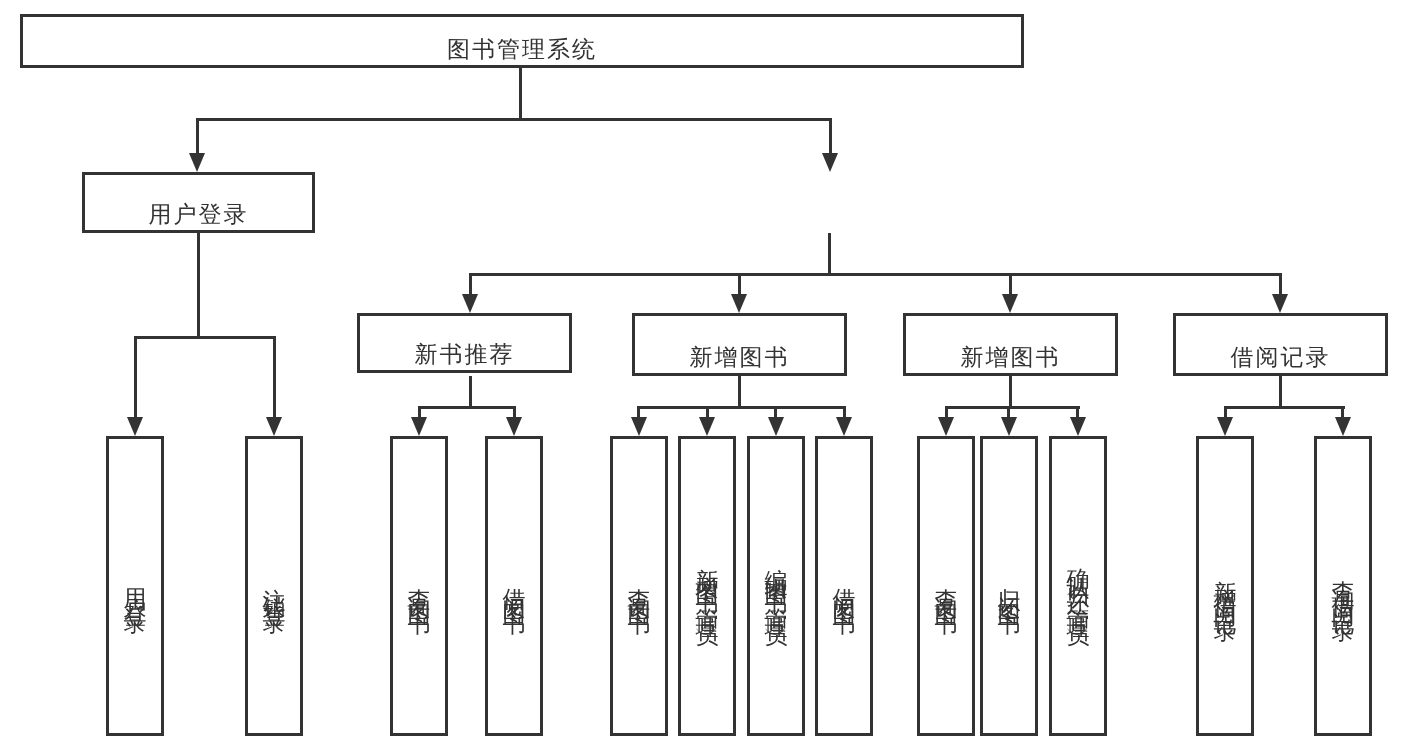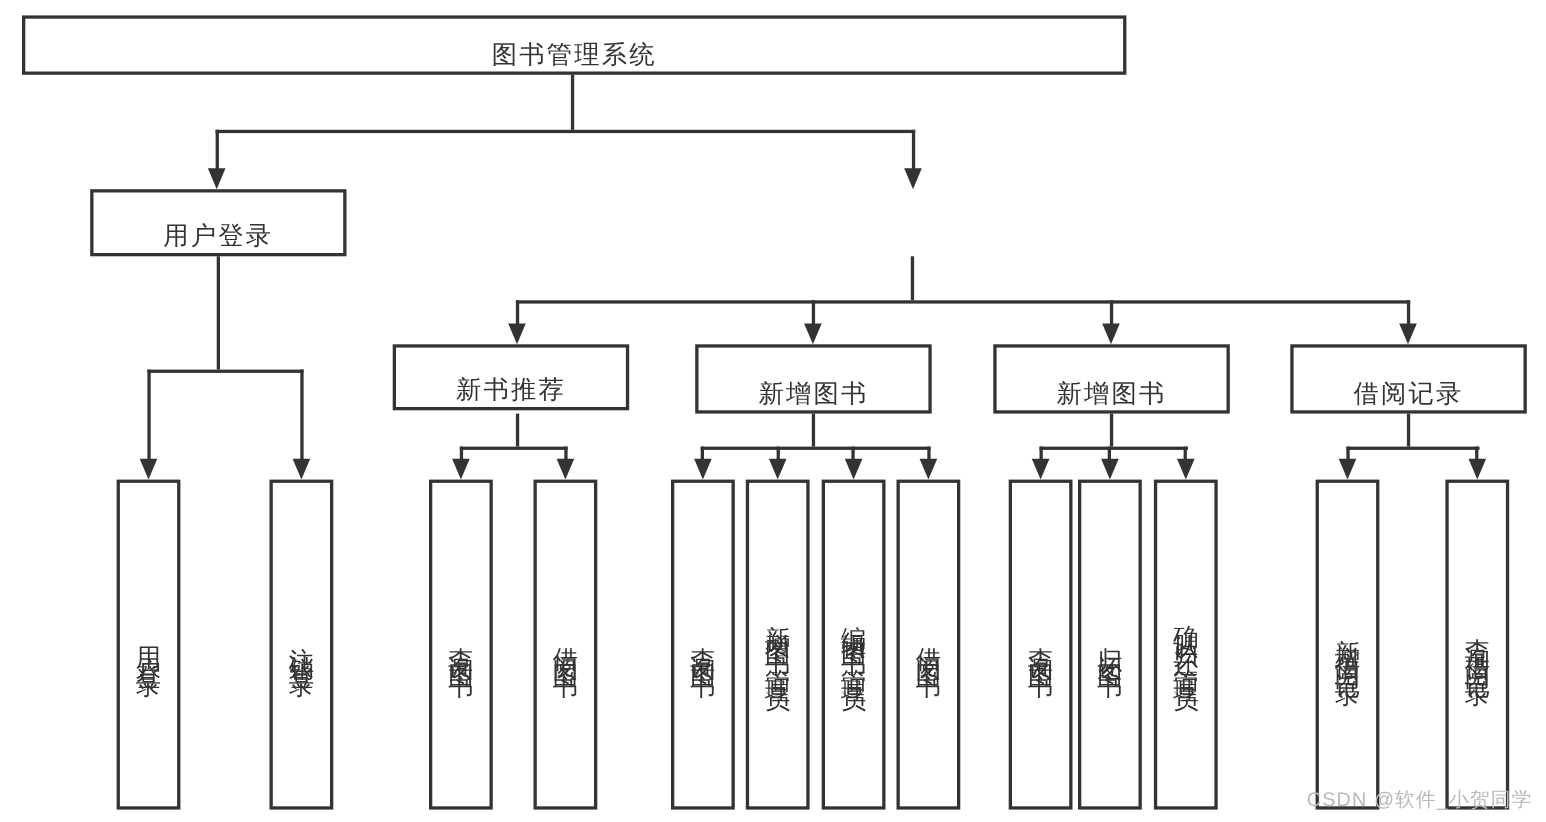--- a/index.html
+++ b/index.html
@@ -214,15 +214,14 @@
     <span class="vtext">确认归还（管理员）</span>
   </div>
 
   <div class="col" style="left:1196px;">
     <span class="vtext">新增借阅记录</span>
   </div>
   <div class="col" style="left:1314px;">
     <span class="vtext">查询借阅记录</span>
   </div>
 
-  <div class="watermark">CSDN @软件_小贺同学</div>
 
 </div>
 
 </body></html>

